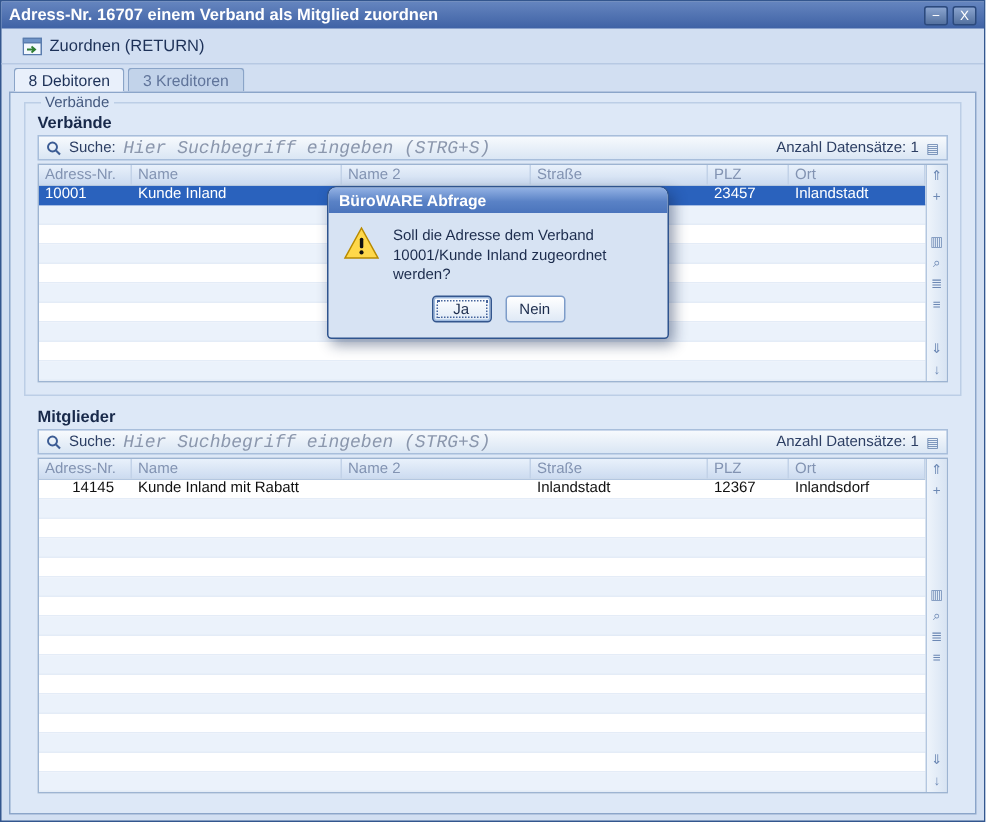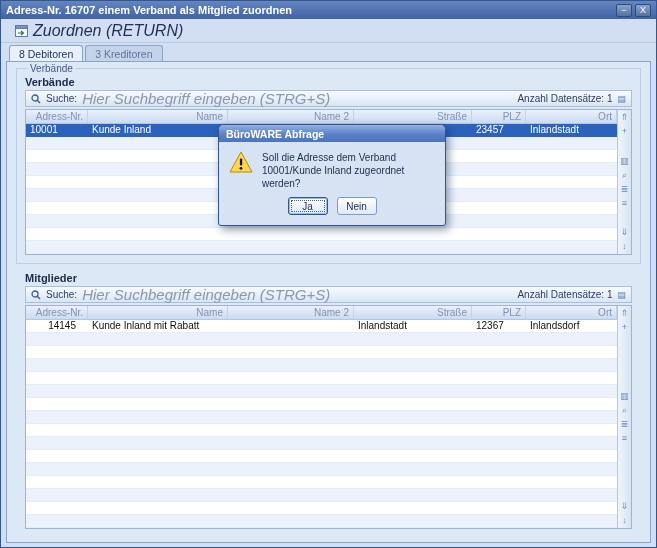--- a/index.html
+++ b/index.html
@@ -7,45 +7,45 @@
   body { font-family:"Liberation Sans", sans-serif; background:#fff; position:relative; overflow:hidden; }
 
   .window { position:absolute; inset:0; background:#d2dff2; border:1px solid #33568e; }
 
   .titlebar { height:18px; background:linear-gradient(#6585bf,#3f62a5); display:flex; align-items:center; padding:0 5px; }
   .titlebar .title { flex:1; color:#fff; font-size:11px; font-weight:bold; white-space:nowrap; overflow:hidden; }
   .winbtn { width:16px; height:13px; margin-left:3px; background:linear-gradient(#8aa4cf,#54719f); border:1px solid #2c4a7d; color:#fff; font-size:9px; line-height:11px; text-align:center; border-radius:2px; cursor:pointer; }
 
   .toolbar { height:24px; display:flex; align-items:center; padding:0 7px; border-bottom:1px solid #b7c9e3; }
   .toolbar-button { display:flex; align-items:center; gap:5px; padding:2px 6px; cursor:pointer; border:1px solid transparent; border-radius:2px; }
-  .toolbar-label { font-size:16px; color:#1d3158;font-style:italic; }
+  .toolbar-label { font-size:11px; color:#1d3158; }
 
   .tabs { display:flex; padding:2px 8px 0; gap:2px; height:18px; }
   .tab { font-size:10.5px; padding:2px 9px 1px; border:1px solid #8aa4c8; border-bottom:none; border-radius:3px 3px 0 0; background:#c2d3ea; color:#60749a; cursor:pointer; }
   .tab.active { background:#e9f0fb; color:#1d3158; position:relative; z-index:2; }
 
   .panel { position:absolute; left:5px; top:60px; width:645px; height:482px; border:1px solid #8ba5c9; background:#dde8f7; }
 
   fieldset.group { margin:1px 9px 0; border:1px solid #bccee6; padding:1px 8px 8px; }
   fieldset.group legend { font-size:10px; color:#44597f; padding:0 3px; margin-left:2px; }
 
   .section { margin:8px 9px 0; padding:0 9px; }
   .section-title { font-weight:bold; font-size:11px; color:#18294a; margin:1px 0 2px; }
 
   .searchbar { display:flex; align-items:center; height:17px; background:linear-gradient(#f7fafd,#dae6f4); border:1px solid #a8bedb; padding:0 5px; gap:5px; font-size:10px; }
   .search-label { color:#2c3e63;text-align:right; }
-  .search-input { flex:1; border:none; background:transparent; font-size:15px; font-family:Liberation Sans, sans-serif; color:#2c3e63; outline:none; }
+  .search-input { flex:1; border:none; background:transparent; font-size:12px; font-family:Liberation Mono, monospace; color:#2c3e63; outline:none; }
   .search-input::placeholder { color:#8b97ad; font-style:italic; }
   .count { color:#2c3e63; white-space:nowrap; }
   .mini-icon { font-size:9px; color:#5f7dab; line-height:10px; cursor:pointer; }
 
   .tablewrap { display:flex; border:1px solid #9db4d2; background:#fff; margin-top:2px; }
   .tgrid { flex:1; overflow:hidden; }
   .trow { display:grid; grid-template-columns:62px 140px 126px 118px 54px 1fr; height:13px; font-size:10px; line-height:12px; color:#111; }
-  .trow.thead { height:14px; line-height:13px; background:linear-gradient(#e9f1fb,#ccdbf0); color:#8293b2; border-bottom:1px solid #b4c7e0;text-align:right; }
+  .trow.thead { height:14px; line-height:13px; background:linear-gradient(#e9f1fb,#ccdbf0); color:#8293b2; border-bottom:1px solid #b4c7e0; }
   .trow.thead .cell { border-right:1px solid #c2d2e8; }
   .cell { padding:0 4px; overflow:hidden; white-space:nowrap; }
   .trow:not(.thead) { border-bottom:1px solid #e4ecf7; }
   .trow.alt { background:#ebf2fb; }
   .trow.selected { background:#2a62bd; color:#fff; border-bottom-color:#2a62bd; }
   .tgrid.num-right .trow:not(.thead) .cell:first-child { text-align:right; padding-right:12px; }
 
   .iconstrip { width:14px; background:linear-gradient(90deg,#eef4fb,#d8e4f3); border-left:1px solid #b4c7e0; display:flex; flex-direction:column; align-items:center; padding:2px 0; gap:3px; }
   .iconstrip .spacer { flex:1; }
   .strip-icon { width:12px; height:11px; font-size:9px; color:#6c88b4; text-align:center; line-height:11px; cursor:pointer; }

